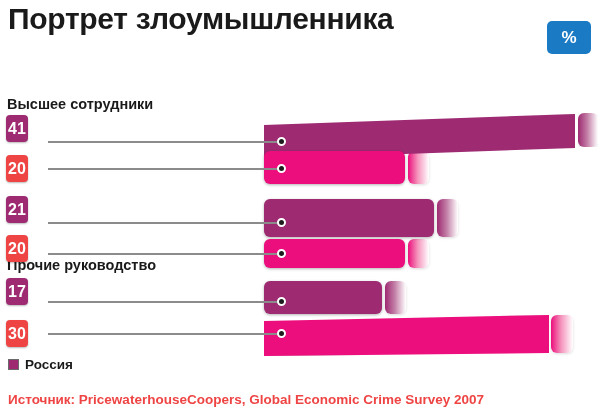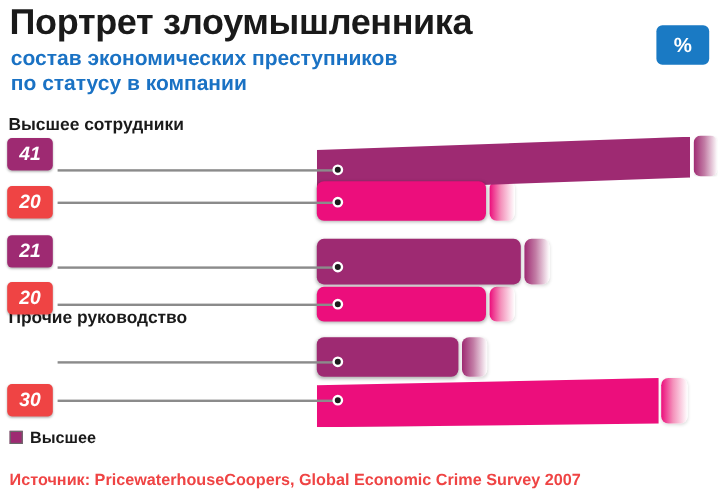--- a/index.html
+++ b/index.html
@@ -32,27 +32,26 @@
 
   
   .cat-label{
     position:absolute;left:7px;
     font-size:14.5px;font-weight:bold;color:#1a1a1a;
     white-space:nowrap;
   }
 
   
   .badge{
-    position:absolute;left:6px;width:38px;height:27px;
+    position:absolute;left:6px;width:22px;height:27px;
     border-radius:4px;
     color:#ffffff;font-size:16px;font-weight:bold;
     display:flex;align-items:center;justify-content:center;
     box-shadow:0 1px 2px rgba(0,0,0,.28);
     z-index:6;
-    font-style:italic;
   }
   .badge.ru{background:#9e2a72;}
   .badge.world{background:#ef4444;}
 
   
   .connector{
     position:absolute;height:2px;background:#8b8b8b;z-index:4;
   }
   .dot{
     position:absolute;width:9px;height:9px;border-radius:50%;
@@ -92,24 +91,20 @@
     position:absolute;left:8px;top:392px;
     font-size:13.5px;font-weight:bold;color:#ef4444;white-space:nowrap;
   }
 </style>
 </head>
 <body>
 
 <div id="infographic">
 
   <div class="title">Портрет злоумышленника</div>
-  <div class="subtitle">
-    <div>состав экономических преступников</div>
-    <div>по статусу в компании</div>
-  </div>
   <div class="pct-badge">%</div>
 
   <div class="cat-label" style="top:96px;">Высшее сотрудники</div>
 
   <div class="connector" style="left:48px;top:141px;width:234px;"></div>
   <div class="bar ru" style="left:264px;top:114px;width:311px;height:45px;
        clip-path:polygon(0 11px,100% 0,100% 34px,0 100%);border-radius:0;"></div>
   <div class="tail ru" style="left:578px;top:113px;width:20px;height:34px;
        clip-path:polygon(0 0,100% 0,100% 100%,0 100%);"></div>
   <div class="dot" style="left:277px;top:137px;"></div>
@@ -133,30 +128,31 @@
   <div class="tail world" style="left:408px;top:239px;width:21px;height:29px;"></div>
   <div class="dot" style="left:277px;top:249px;"></div>
   <div class="badge world" style="top:235px;">20</div>
 
   <div class="cat-label" style="top:257px;">Прочие руководство</div>
 
   <div class="connector" style="left:48px;top:301px;width:234px;"></div>
   <div class="bar ru" style="left:264px;top:281px;width:118px;height:33px;"></div>
   <div class="tail ru" style="left:385px;top:281px;width:21px;height:33px;"></div>
   <div class="dot" style="left:277px;top:297px;"></div>
+  <div class="badge ru" style="top:278px;">17</div>
 
   <div class="connector" style="left:48px;top:333px;width:234px;"></div>
   <div class="bar world" style="left:264px;top:315px;width:285px;height:41px;
        clip-path:polygon(0 6px,100% 0,100% 38px,0 100%);border-radius:0;"></div>
   <div class="tail world" style="left:551px;top:315px;width:22px;height:38px;"></div>
   <div class="dot" style="left:277px;top:329px;"></div>
   <div class="badge world" style="top:320px;">30</div>
 
   <div class="legend">
     <div class="legend-row">
       <span class="legend-swatch ru"></span>
-      <span class="legend-text">Высшее</span>
+      <span class="legend-text">Россия</span>
     </div>
   </div>
 
   <div class="source">Источник: PricewaterhouseCoopers, Global Economic Crime Survey 2007</div>
 
 </div>
 
 </body></html>

